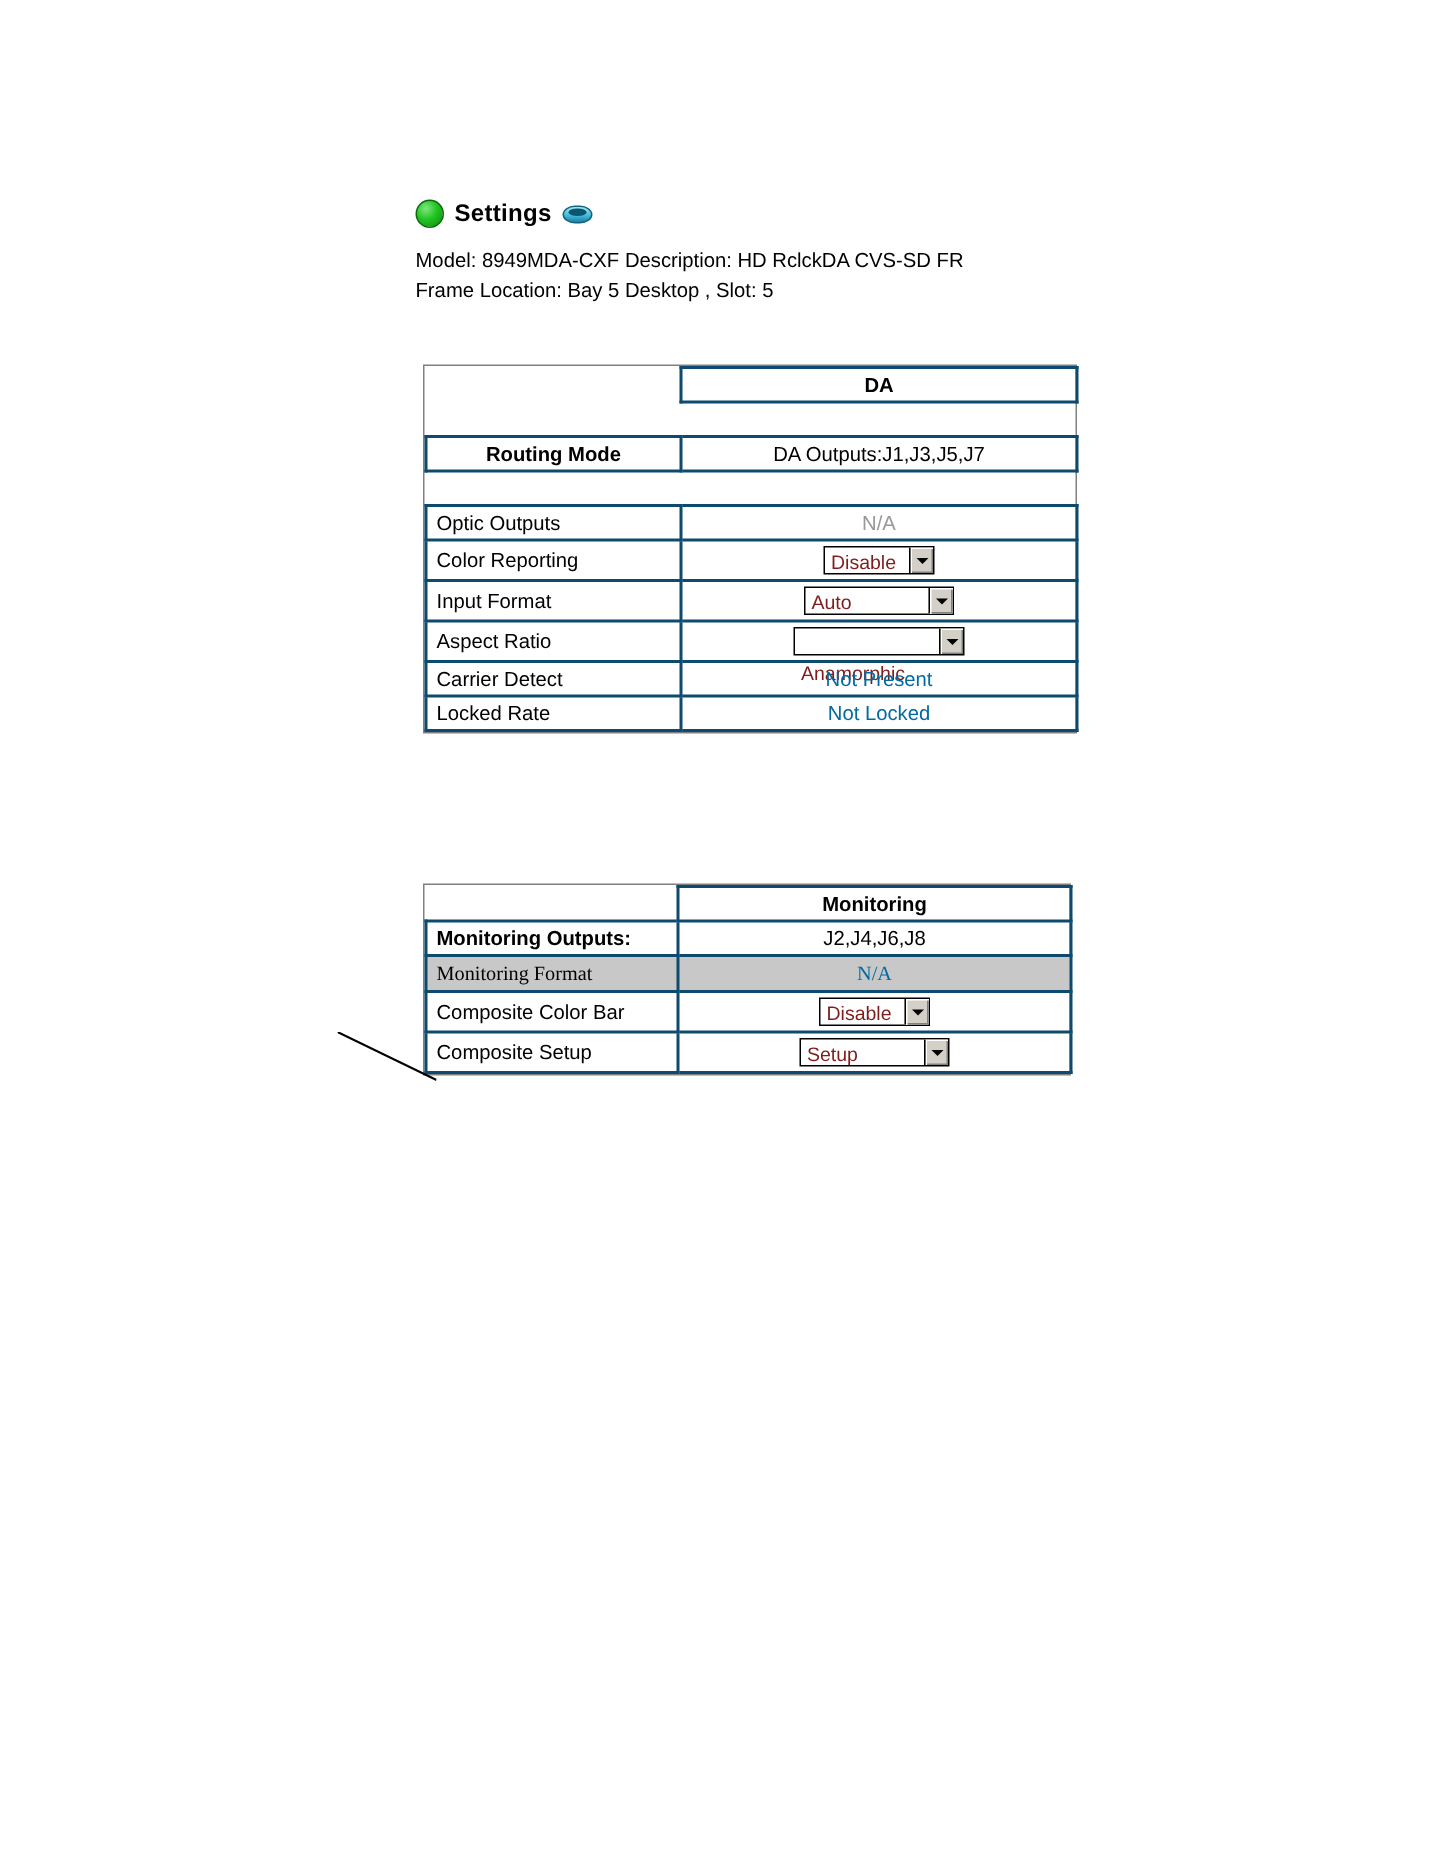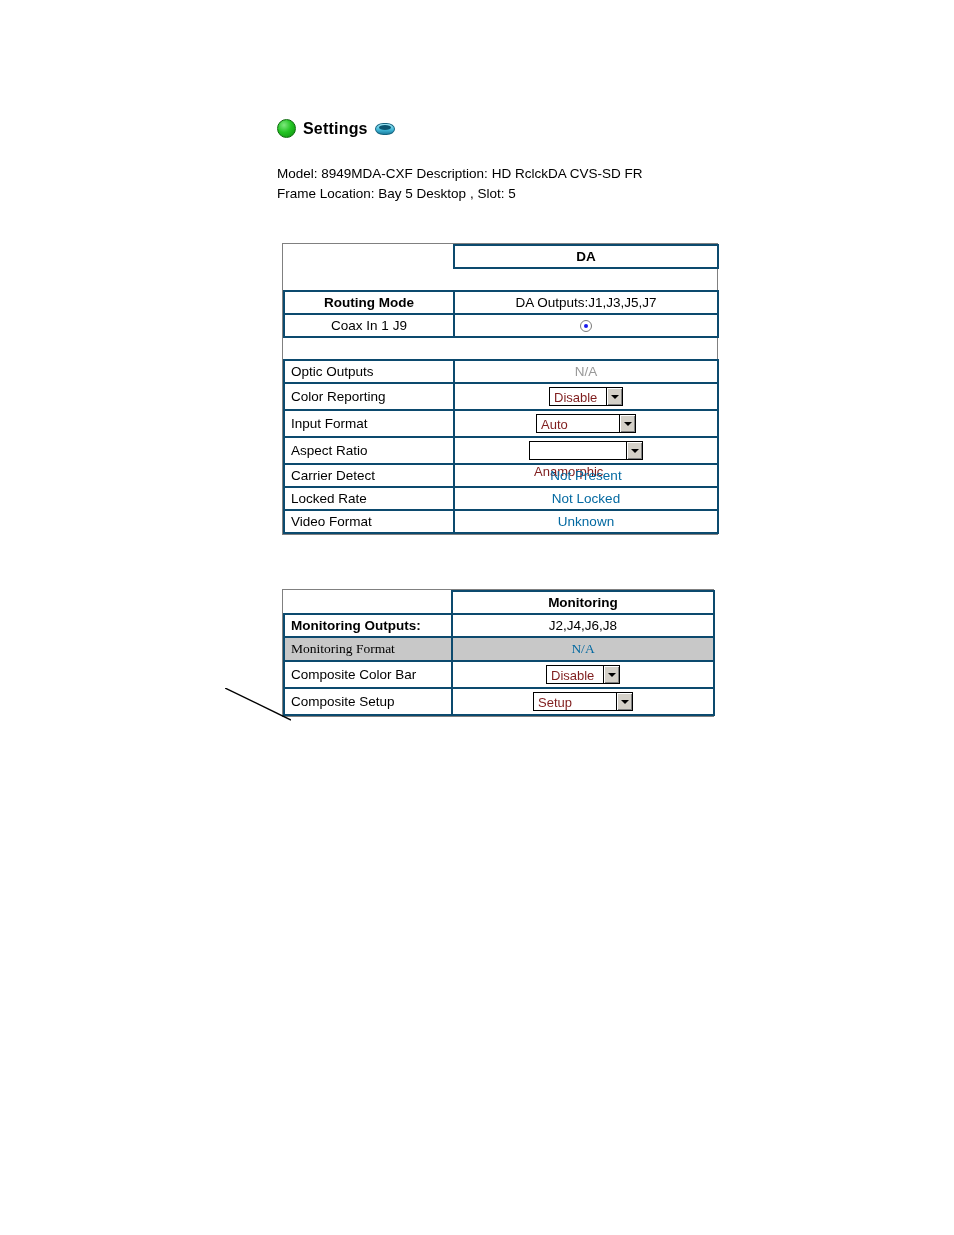--- a/index.html
+++ b/index.html
@@ -22,21 +22,21 @@
     left: 0;
     top: 0;
     width: 954px;
     height: 1235px;
   }
 
   
   .settings-header {
     position: absolute;
     left: 277px;
-    top: 119px;
+    top: 133px;
     display: flex;
     align-items: center;
     gap: 7px;
   }
   .led {
     width: 19px;
     height: 19px;
     border-radius: 50%;
     background: radial-gradient(circle at 35% 30%, #7ee87e 0%, #23c423 45%, #0c8a0c 100%);
     border: 1px solid #0a6b0a;
@@ -245,26 +245,20 @@
           <td class="ctr bold">DA</td>
         </tr>
         <tr class="spacer-row">
             <td class="nolines"></td>
             <td class="nolines"></td>
           </tr>
         <tr>
           <td class="ctr bold">Routing Mode</td>
           <td class="ctr">DA Outputs:J1,J3,J5,J7</td>
         </tr>
-        <tr>
-          <td class="ctr">Coax In 1 J9</td>
-          <td class="ctr">
-            <span class="radio"></span>
-          </td>
-        </tr>
         <tr class="spacer-row">
             <td class="nolines"></td>
             <td class="nolines"></td>
           </tr>
 
         <tr>
           <td class="lbl">Optic Outputs</td>
           <td class="ctr gray-text">N/A</td>
         </tr>
         <tr>
@@ -300,24 +294,20 @@
             </span>
           </td>
         </tr>
         <tr>
           <td class="lbl">Carrier Detect</td>
           <td class="ctr blue">Not Present</td>
         </tr>
         <tr>
           <td class="lbl">Locked Rate</td>
           <td class="ctr blue">Not Locked</td>
-        </tr>
-        <tr>
-          <td class="lbl">Video Format</td>
-          <td class="ctr blue">Unknown</td>
         </tr>
       </tbody>
     </table>
   </div>
 
   <div class="panel" id="mon-panel">
     <table class="grid">
       <colgroup>
           <col style="width:168px">
           <col style="width:262px">

